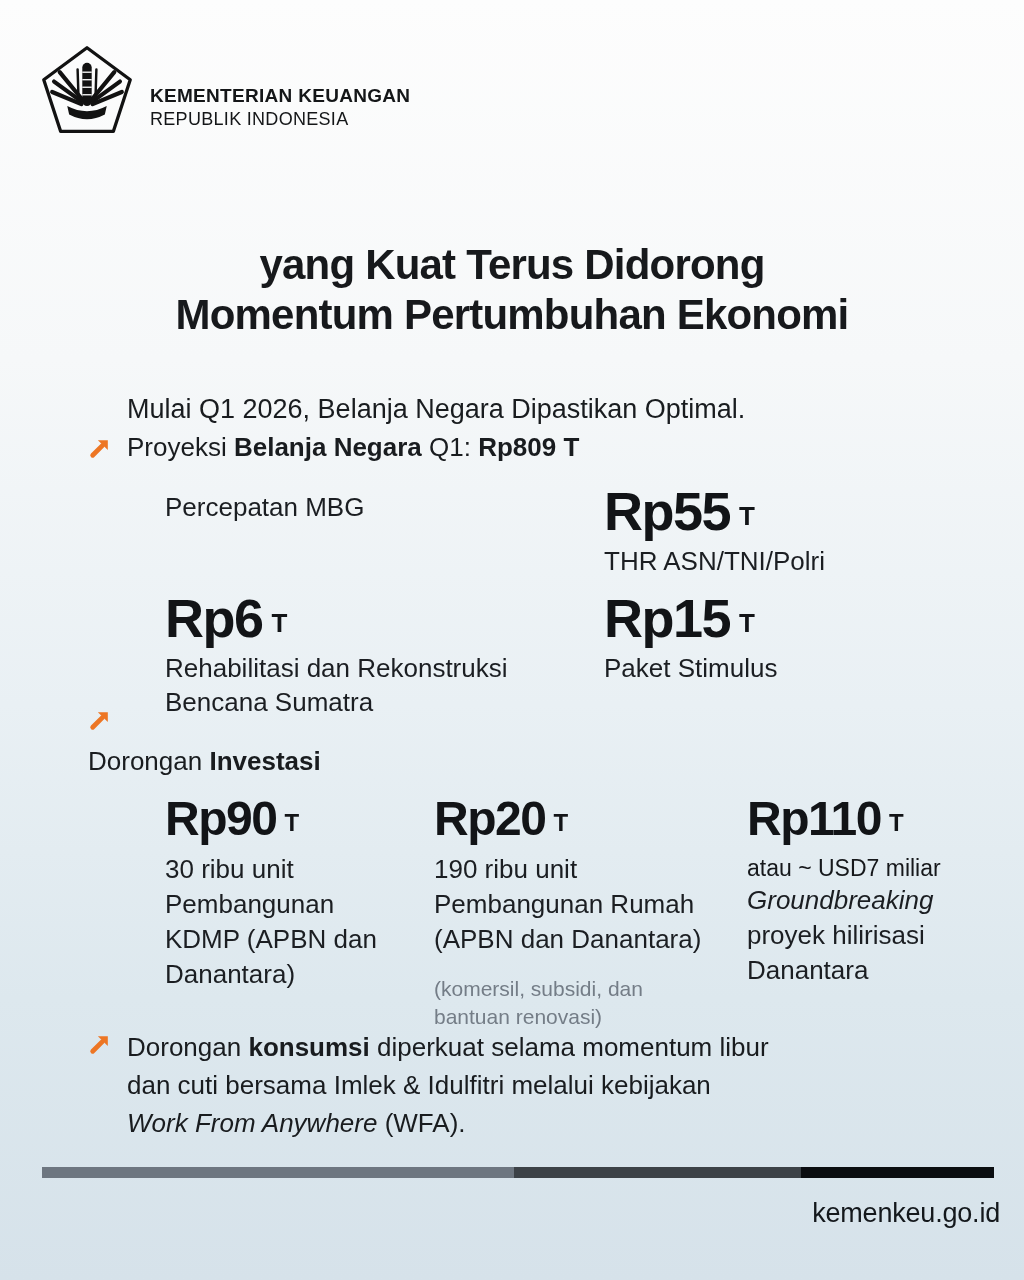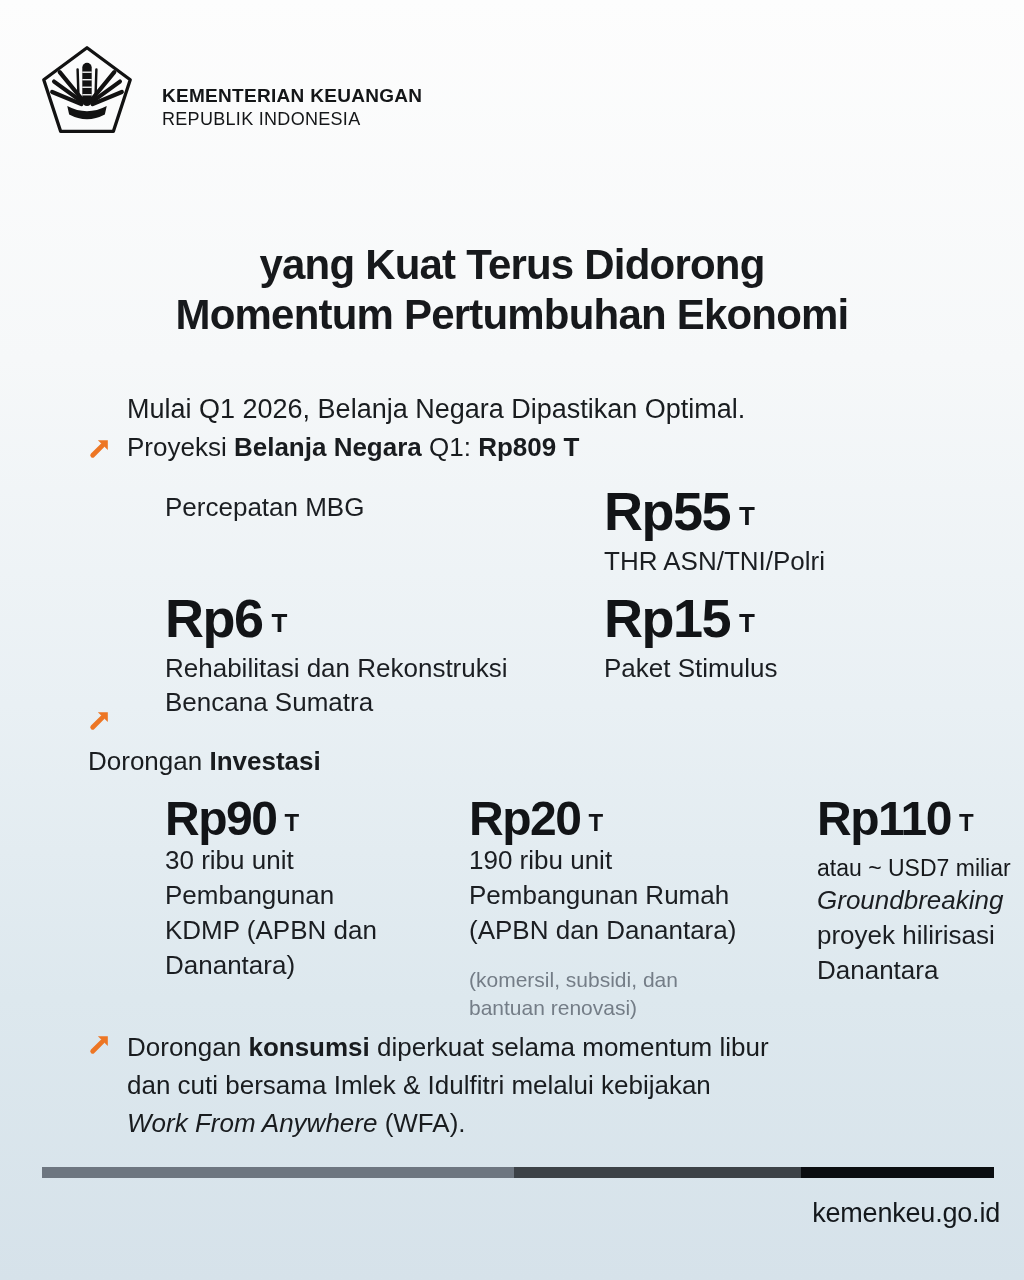--- a/index.html
+++ b/index.html
@@ -14,21 +14,21 @@
     color: #191c1f;
     background: linear-gradient(180deg, #fdfdfd 0%, #f6f8f9 28%, #e9f0f4 55%, #dde8ee 78%, #d6e2ea 100%);
   }
 
   
   .logo-row {
     position: absolute;
     left: 40px; top: 44px;
     display: flex;
     align-items: flex-end;
-    gap: 28px;
+    gap: 16px;
     justify-content: center;
   }
   .logo-mark { width: 94px; height: 94px; }
   .org-text { padding-bottom: 8px; }
   .org-line1 {
     font-size: 19px; font-weight: 700; letter-spacing: 0.3px;
     color: #141618; line-height: 1.25;
   }
   .org-line2 {
     font-size: 18px; font-weight: 400; letter-spacing: 0.3px;
@@ -86,31 +86,31 @@
     font-size: 26px; line-height: 34px; color: #1b1e22;
   }
 
   
   .bullet-invest { left: 88px; top: 704px; flex-direction: column; }
   .invest-grid {
     position: absolute;
     left: 165px; top: 795px;
     display: grid;
     grid-template-columns: 269px 313px auto;
-    gap: 35px;
   }
   .inv-value {
     font-size: 48px; font-weight: 700; letter-spacing: -1.5px;
     line-height: 1.0; color: #121417;
   }
   .inv-unit {
     font-size: 24px; font-weight: 700;
     margin-left: 8px; position: relative; top: -4px;
   }
   .inv-label {
+    margin-top: 9px;
     font-size: 26px; line-height: 35px; color: #1b1e22;
   }
   .inv-note {
     margin-top: 18px;
     font-size: 21px; line-height: 28px; color: #747d87;
   }
   .inv-subhead {
     margin-top: 10px;
     font-size: 23px; font-weight: 400; line-height: 30px; color: #16181b;
   }

